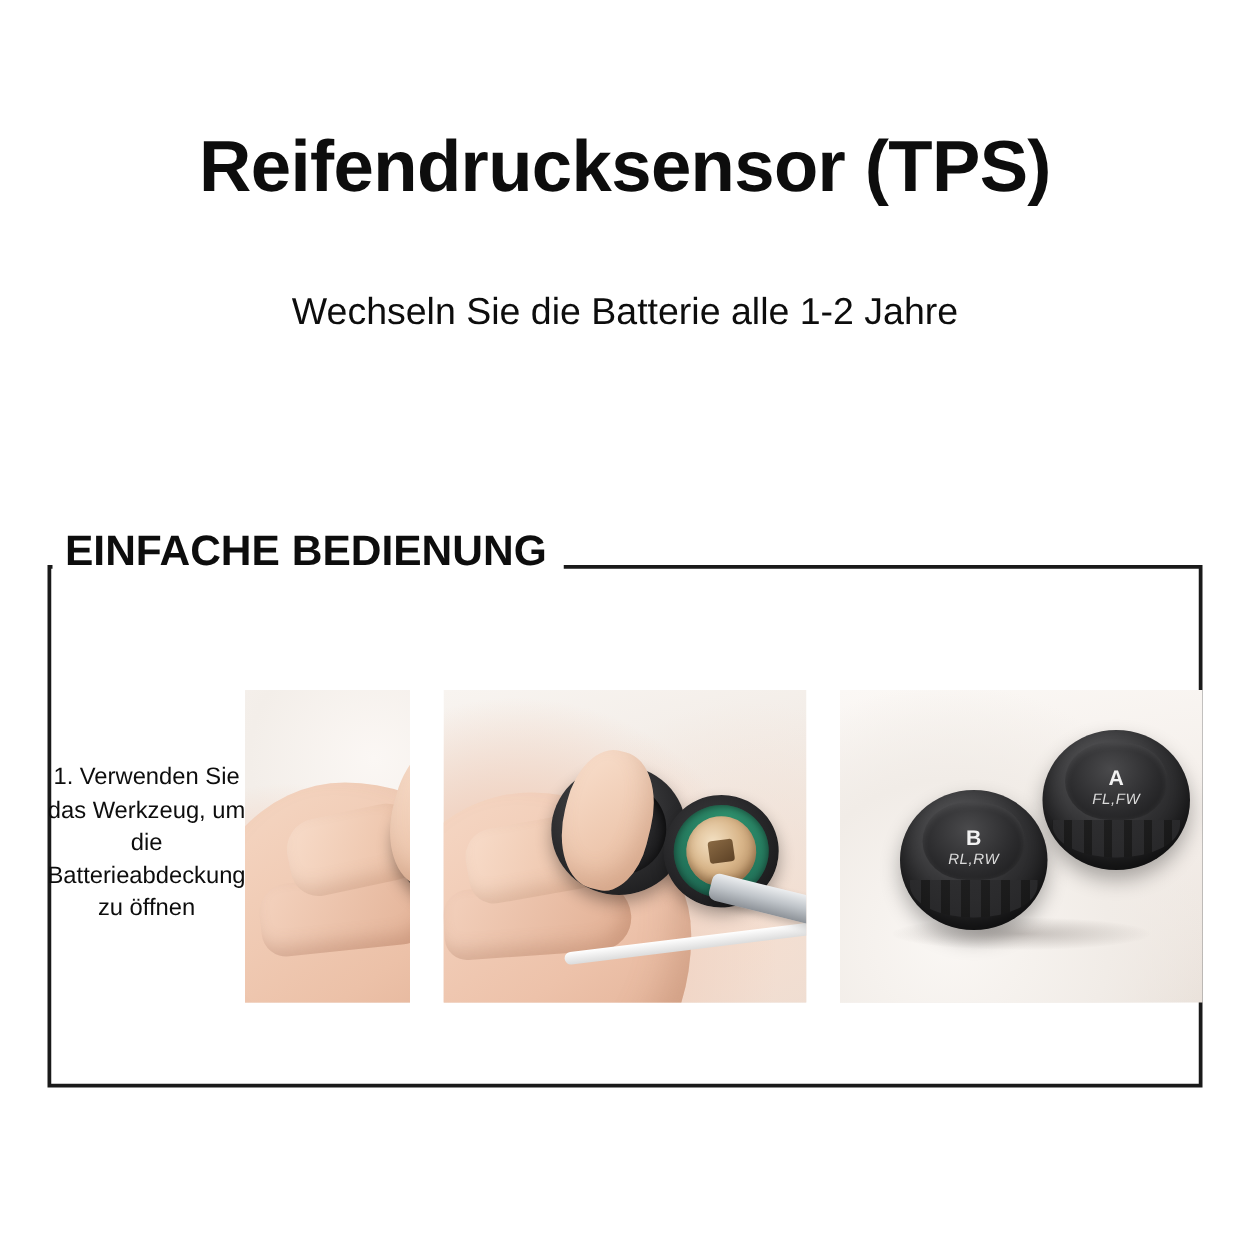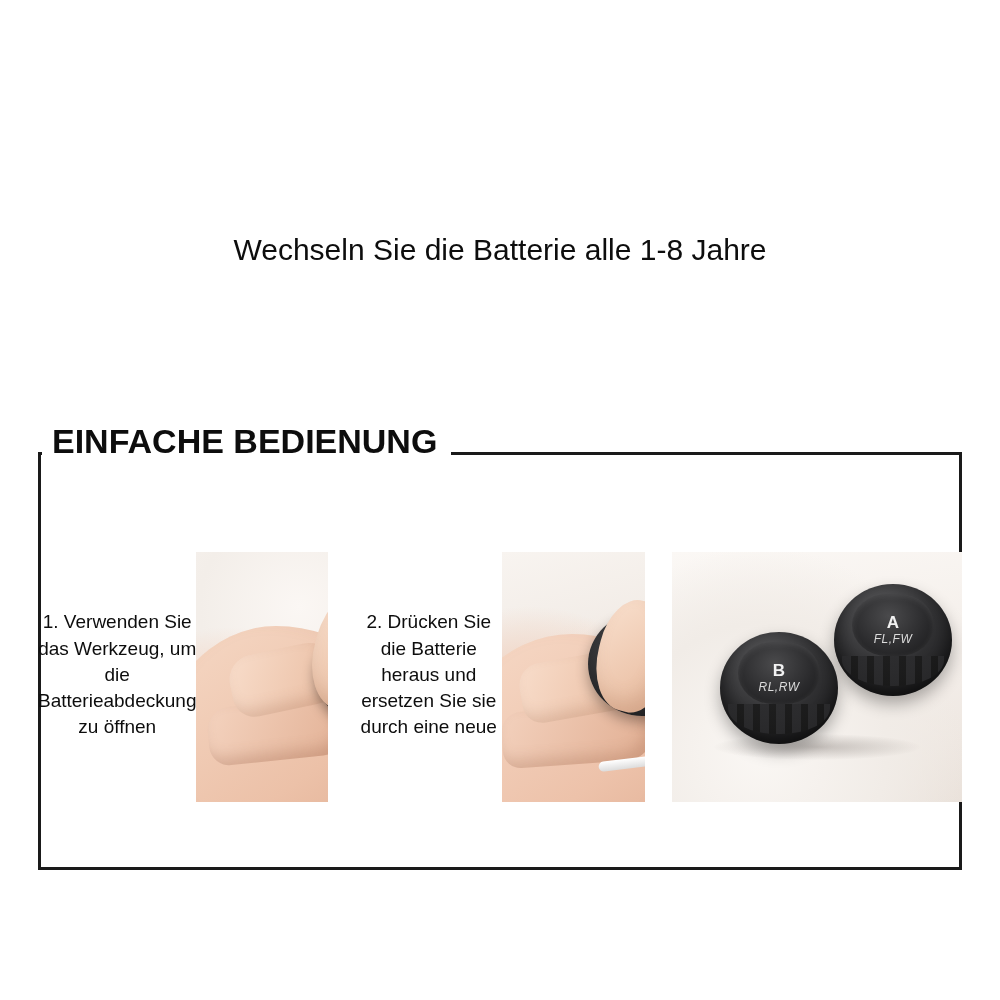--- a/index.html
+++ b/index.html
@@ -414,21 +414,22 @@
     height: 26px;
     border-radius: 50%;
     background: radial-gradient(ellipse at 50% 50%, rgba(70,60,55,0.28) 0%, rgba(70,60,55,0) 72%);
   }
 </style>
 </head>
 <body>
 
 <div class="page">
 
-  <div class="subheadline">Wechseln Sie die Batterie alle 1-8 Jahre</div>
+  <div class="headline">Reifendrucksensor (TPS)</div>
+  <div class="subheadline">Wechseln Sie die Batterie alle 1-2 Jahre</div>
 
   <div class="frame"></div>
   <div class="section-title">EINFACHE BEDIENUNG</div>
 
   <div class="steps">
 
     <div class="step">
       <div class="step-caption">1. Verwenden Sie das Werkzeug, um die Batterieabdeckung zu öffnen</div>
       <div class="photo p1">
         <div class="hand-a"></div>
@@ -438,21 +439,20 @@
         <div class="tool-a2"></div>
         <div class="sensor-a">
           <div class="sensor-a-cap"></div>
           <div class="sensor-a-hole"></div>
         </div>
         <div class="thumb-a"></div>
       </div>
     </div>
 
     <div class="step">
-      <div class="step-caption">2. Drücken Sie die Batterie heraus und ersetzen Sie sie durch eine neue</div>
       <div class="photo p2">
         <div class="hand-b"></div>
         <div class="finger-b2"></div>
         <div class="finger-b1"></div>
         <div class="wire-b"></div>
         <div class="cap-b">
           <div class="cap-b-inner"></div>
           <div class="cap-b-rib"></div>
         </div>
         <div class="thumb-b"></div>

